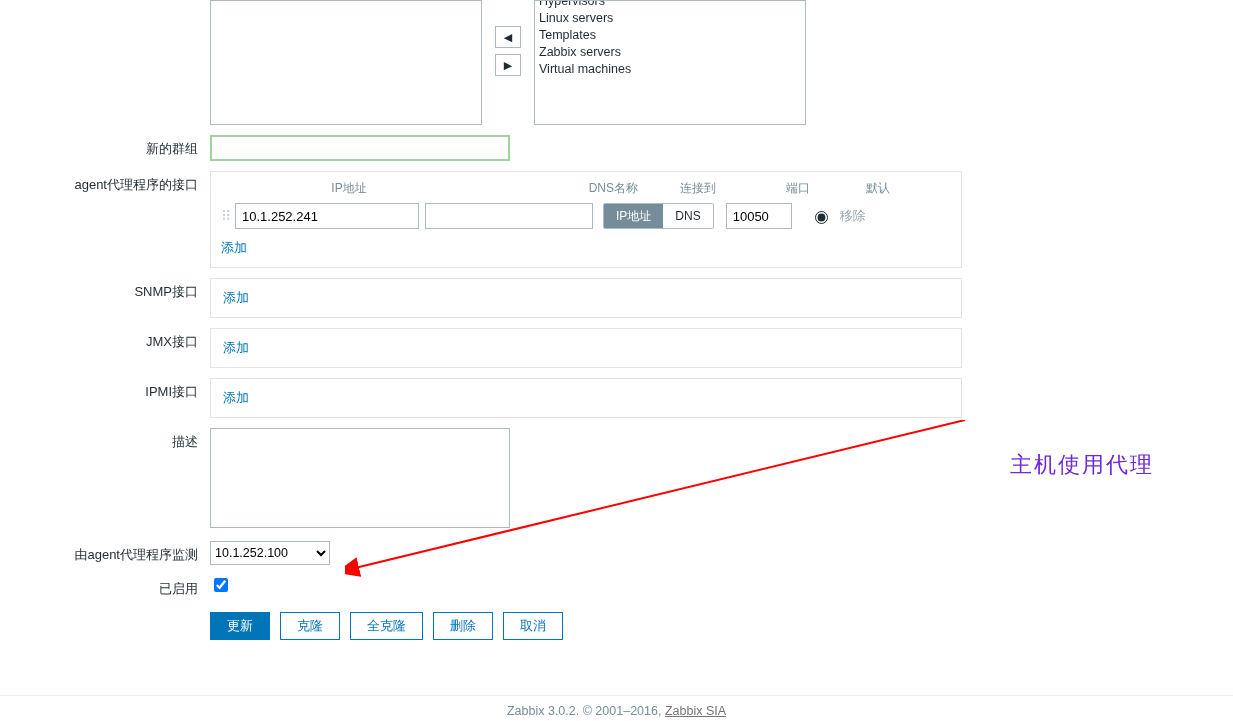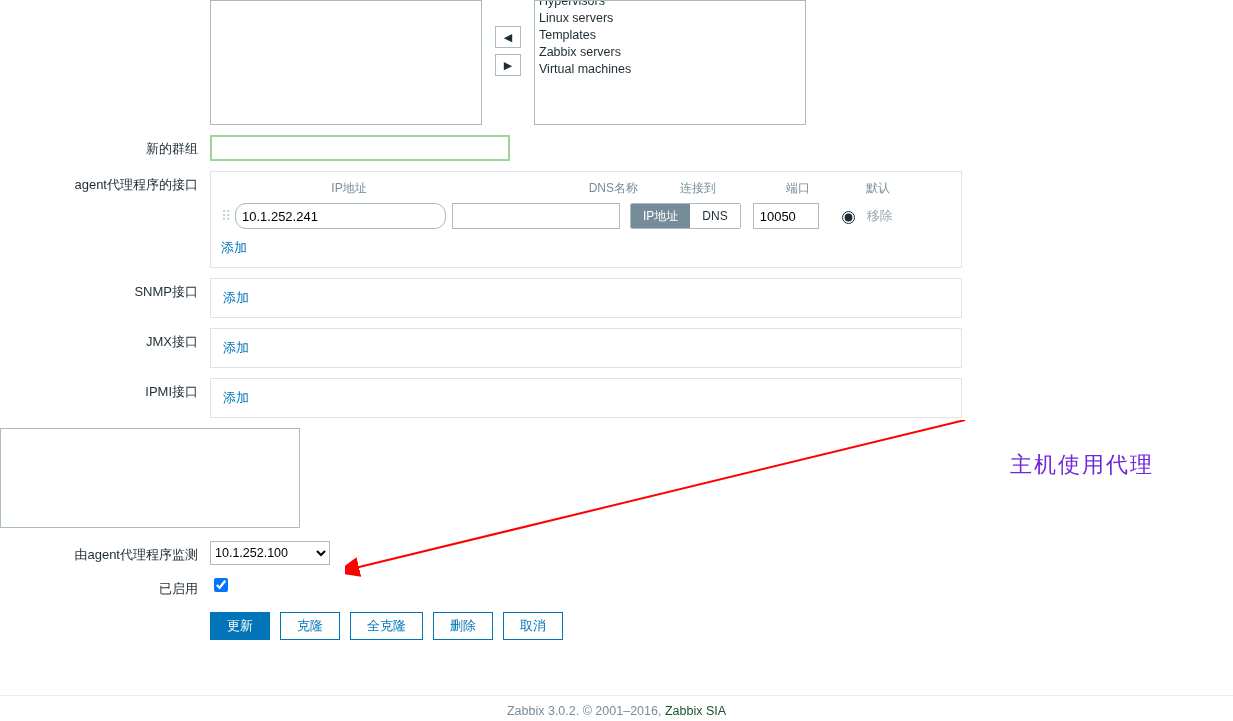--- a/index.html
+++ b/index.html
@@ -105,21 +105,21 @@
     font-size:14px;
     letter-spacing:1px;
   }
   .txt-input {
     height:26px;
     border:1px solid #acbbc2;
     padding:2px 6px;
     font-size:13px;
     background:#fff;
   }
-  .ip-input  { width: 211px; border-radius: 11px; }
+  .ip-input  { width: 184px; }
   .dns-input { width: 168px; margin-left:6px;}
   .seg-group {
     display:flex;
     margin-left:10px;
     border:1px solid #acbbc2;
     border-radius:2px;
     overflow:hidden;
   }
   .seg-btn {
     height:24px;
@@ -215,21 +215,22 @@
     top: 695px;
     left:0;
     width:1233px;
     text-align:center;
     font-size:12.5px;
     color:#768d99;
     border-top:1px solid #e8edf0;
     padding-top:8px;
   }
   .footer .flink {
-    color:#14532d;
+    color:#737373;
+    text-decoration:underline;
     cursor:pointer;
   }
   .chk { width:14px; height:14px; }
 </style>
 </head>
 <body>
 
 <div class="form-row" style="margin-top:0; margin-left:0;">
   <div class="form-label"></div>
   <div class="form-value" style="display:flex; gap:6px;">
@@ -313,20 +314,21 @@
 <div class="form-row">
   <div class="form-label">IPMI接口</div>
   <div class="form-value">
     <div class="add-only-box">
       <span class="link-blue">添加</span>
     </div>
   </div>
 </div>
 
 <div class="form-row">
+  <div class="form-label">描述</div>
   <div class="form-value">
     <textarea class="desc-ta" style=""></textarea>
   </div>
 </div>
 
 <div class="form-row">
   <div class="form-label">由agent代理程序监测</div>
   <div class="form-value">
     <select class="proxy-select">
       <option>10.1.252.100</option>

